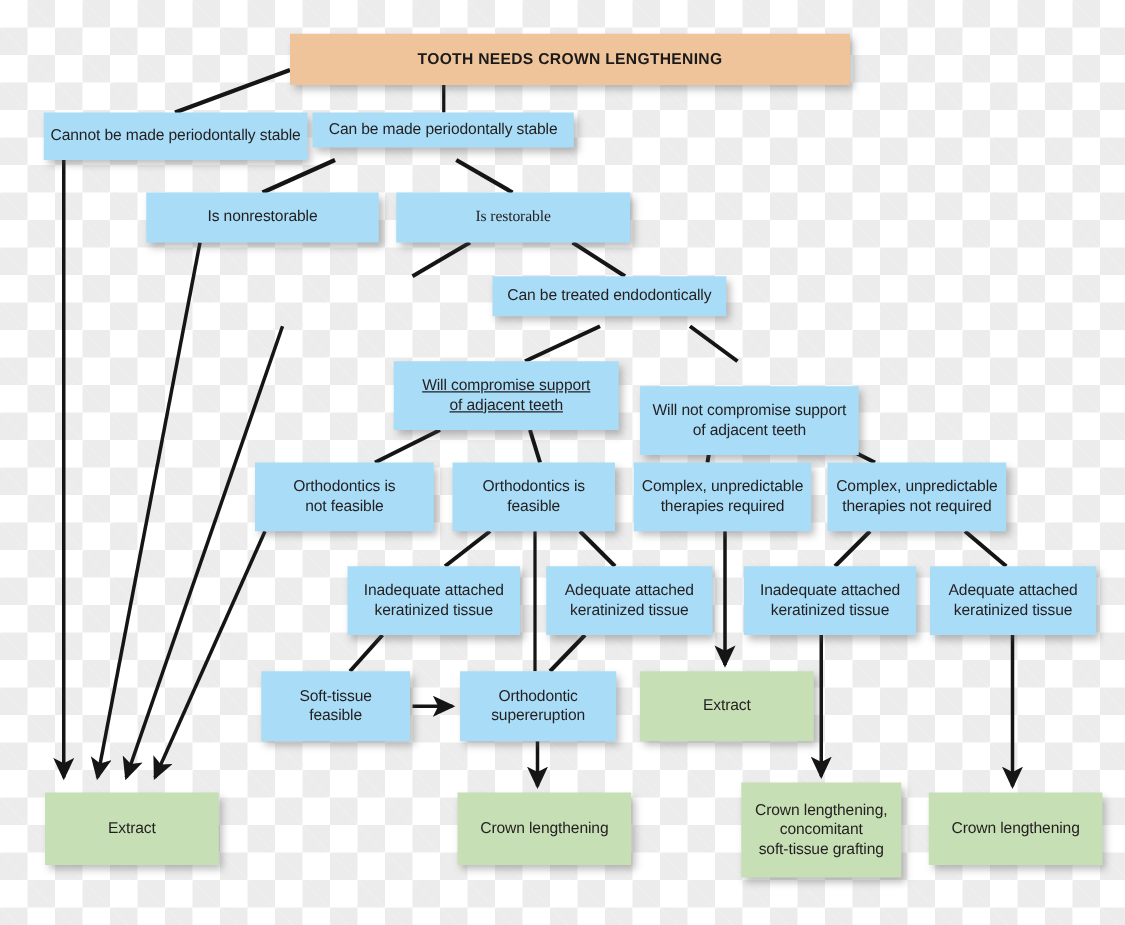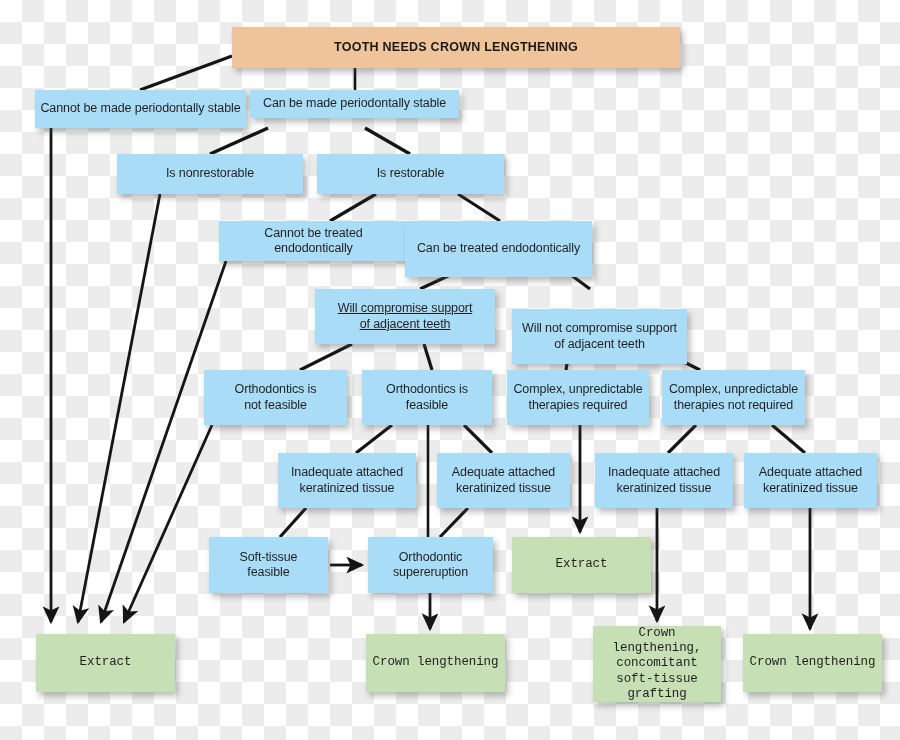--- a/index.html
+++ b/index.html
@@ -43,21 +43,21 @@
     text-align: center;
     color: #231f20;
     font-size: 12.5px;
     line-height: 1.22;
     letter-spacing: -0.1px;
     z-index: 3;
     box-shadow: 3px 4px 6px rgba(80,80,80,0.38);
     padding: 13px 5px;
   }
   .node-blue   { background: #a9ddf7; align-items: center; }
-  .node-green  { background: #c6dfb4; font-family: Liberation Mono, monospace; }
+  .node-green  { background: #c6dfb4; }
   .node-orange { background: #f0c49a; }
   .node-orange .label {
     font-weight: bold;
     font-size: 12.5px;
     letter-spacing: 0.25px;
     color: #1a1a1a;
   }
   .label { display: block; white-space: pre-line; }
 </style>
 </head>
@@ -126,29 +126,26 @@
   </div>
 
   <div class="node node-blue" style="left:250px; top:90px; width:209px; height:28px;">
     <span class="label">Can be made periodontally stable</span>
   </div>
 
   <div class="node node-blue" style="left:117px; top:154px; width:186px; height:40px;">
     <span class="label">Is nonrestorable</span>
   </div>
 
-  <div class="node node-blue" style="left:317px; top:154px; width:187px; height:40px;">
+  <div class="node node-blue" style="left:317px; top:154px; width:187px; height:40px;font-family:Liberation Serif, serif;">
     <span class="label">Is restorable</span>
   </div>
 
-  <div class="node node-blue" style="left:219px; top:221px; width:189px; height:40px;">
-    <span class="label">Cannot be treated endodontically</span>
-  </div>
-
-  <div class="node node-blue" style="left:405px; top:221px; width:187px; height:56px;">
+
+  <div class="node node-blue" style="left:394px; top:221px; width:187px; height:32px;">
     <span class="label">Can be treated endodontically</span>
   </div>
 
   <div class="node node-blue" style="left:315px; top:289px; width:180px; height:55px;text-decoration:underline;">
     <span class="label">Will compromise support
 of adjacent teeth</span>
   </div>
 
   <div class="node node-blue" style="left:512px; top:289px; width:175px; height:55px;margin-top:20px;">
     <span class="label">Will not compromise support

